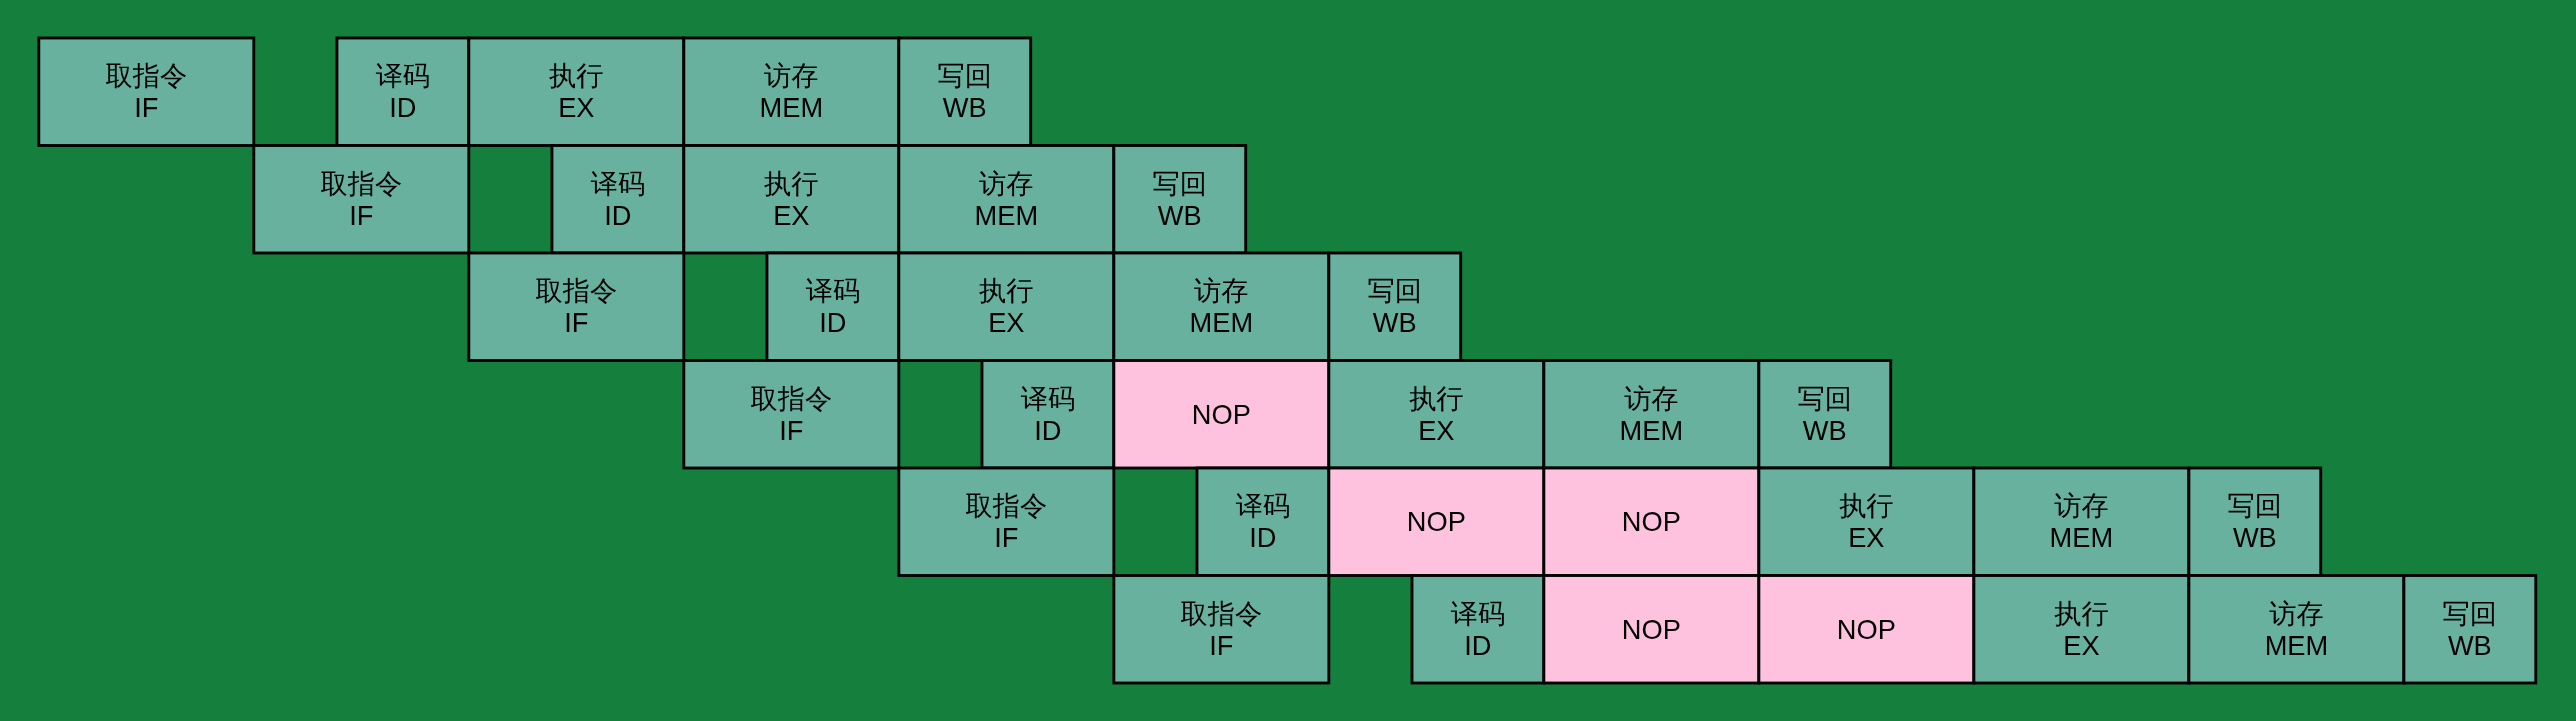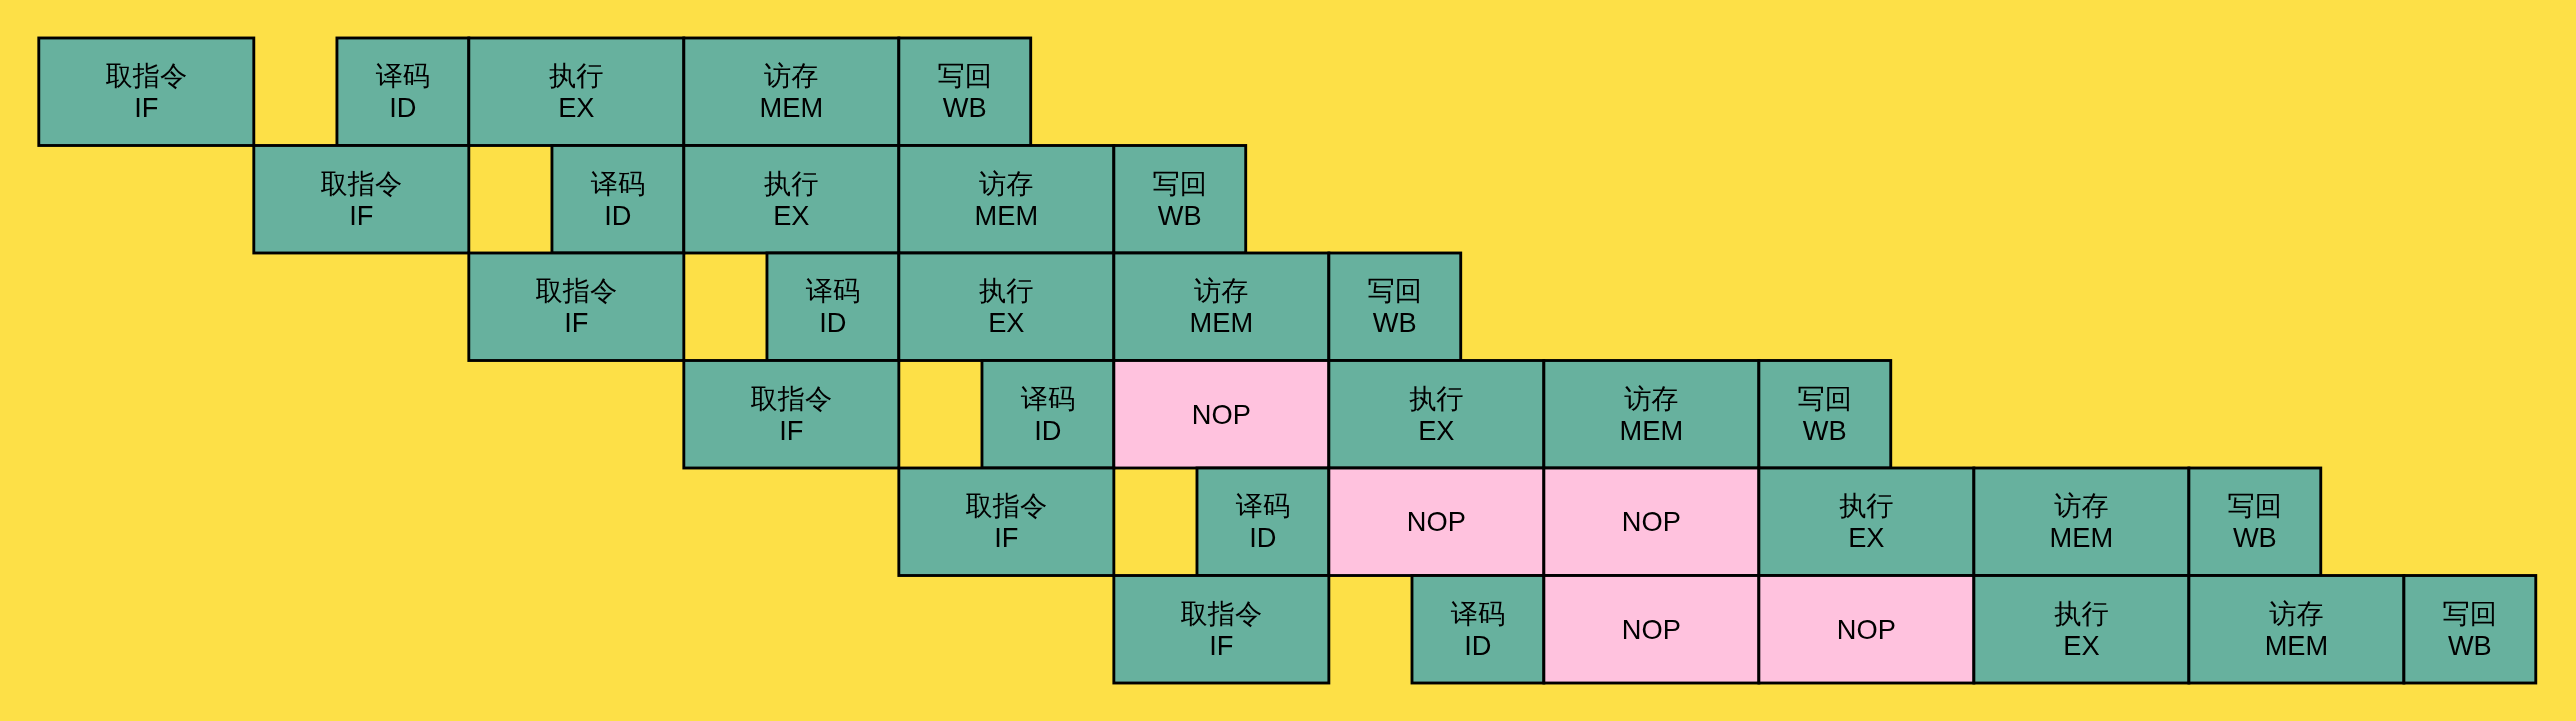--- a/index.html
+++ b/index.html
@@ -4,21 +4,21 @@
 <style>
   html, body {
     margin: 0;
     padding: 0;
     background: #ffffff;
   }
   .canvas {
     position: relative;
     width: 2576px;
     height: 721px;
-    background: #fde047;
+    background: #15803d;
     overflow: hidden;
   }
   #diagram-svg {
     display: block;
   }
   #diagram-svg text {
     font-family: "Liberation Sans", sans-serif;
     font-size: 38px;
     fill: #000000;
     text-anchor: middle;

